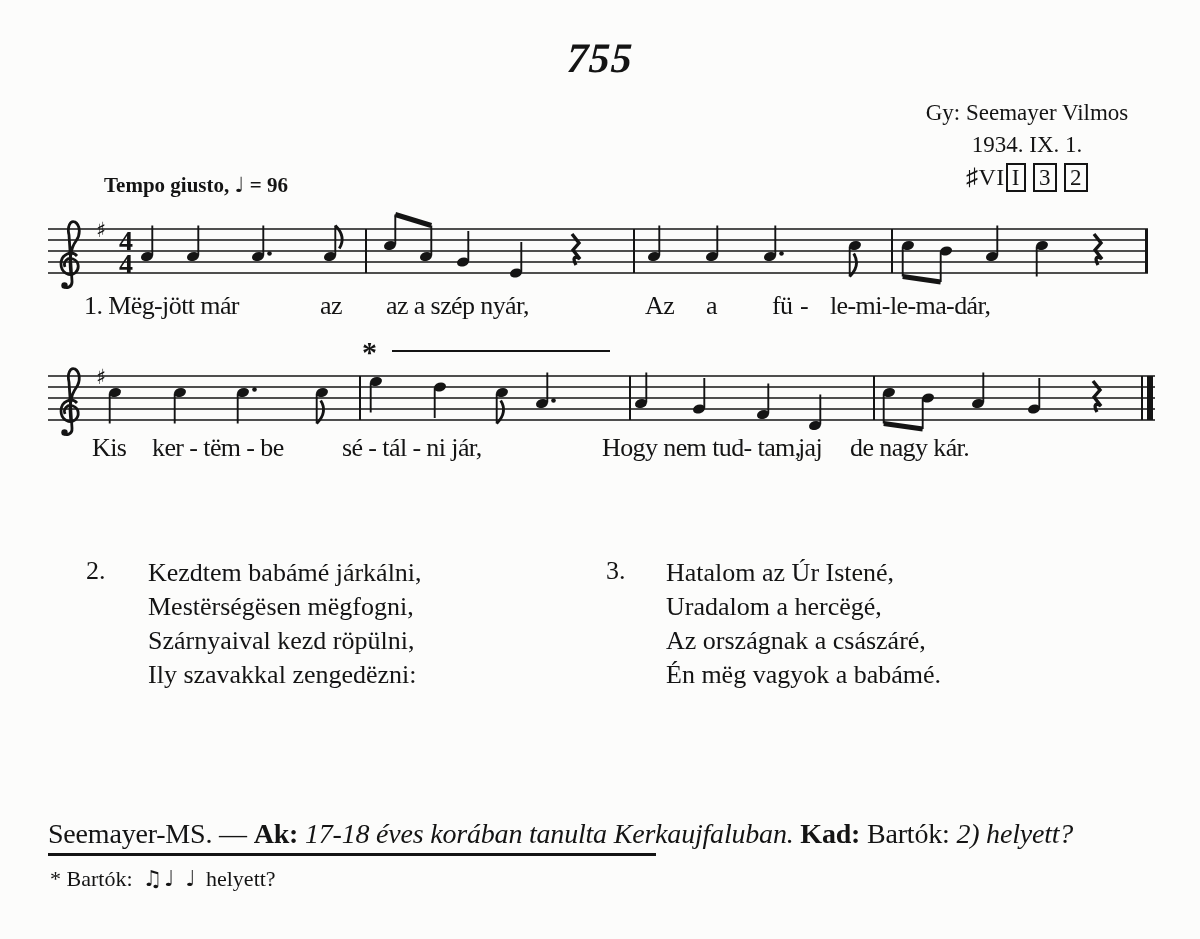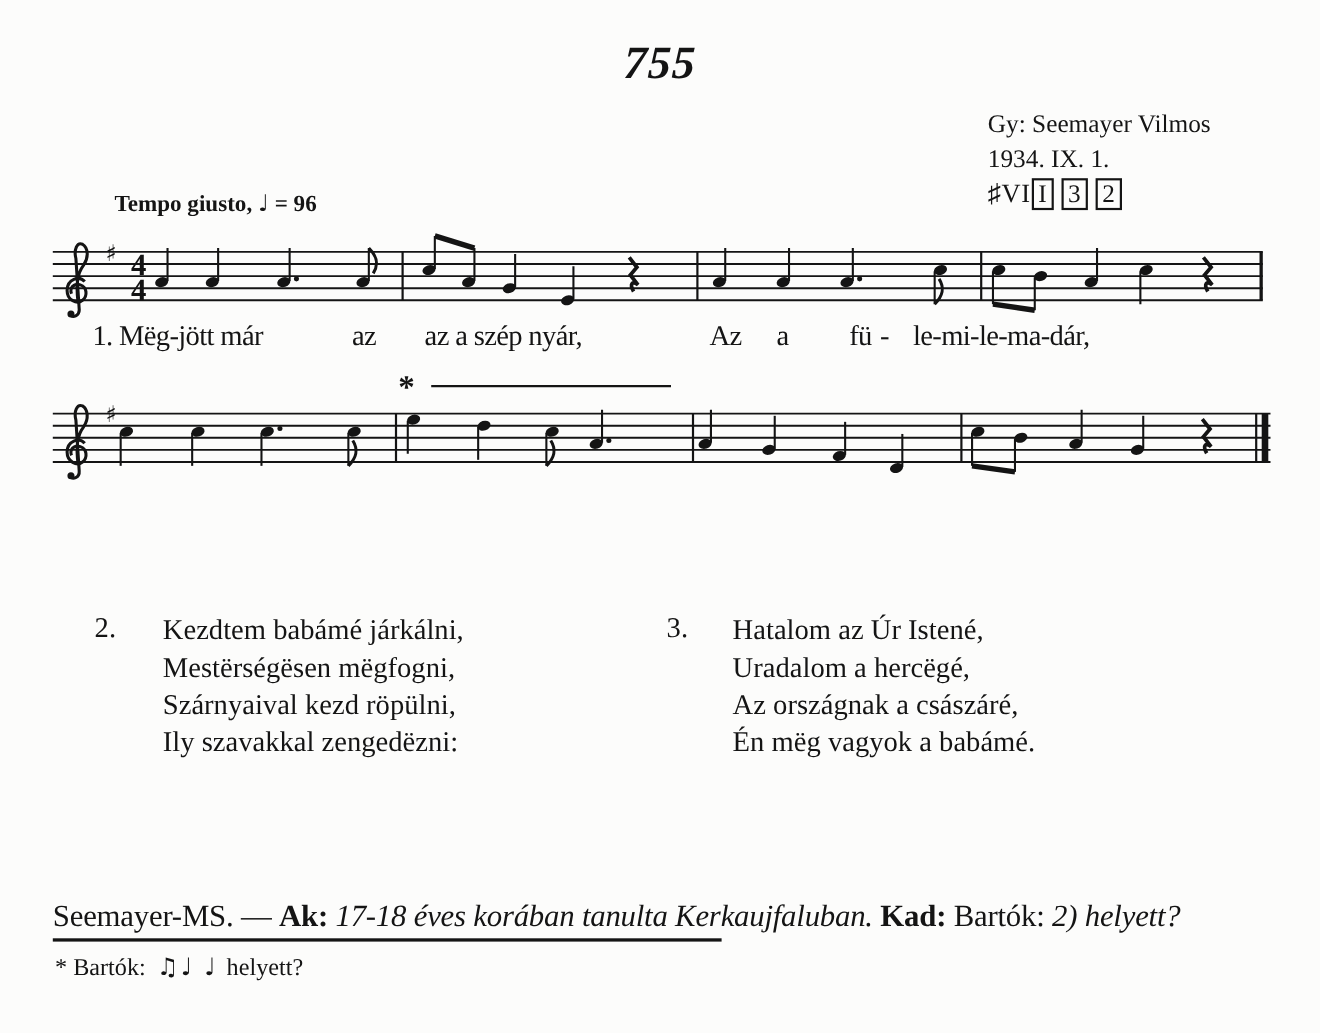--- a/index.html
+++ b/index.html
@@ -2,21 +2,21 @@
 <html><head>
 <meta charset="utf-8">
 <style>
   html,body{margin:0;padding:0;background:#e8e8e8;}
   .page{position:relative;width:1200px;height:939px;background:#fcfcfb;color:#141414;
         font-family:"Liberation Serif",serif;overflow:hidden;margin:0 auto;}
   .abs{position:absolute;}
   .title{top:34px;left:0;right:0;text-align:center;font-size:42px;font-weight:bold;
          letter-spacing:1px;font-style:italic;transform:skewX(-3deg);}
   .hdr-left{left:52px;top:99px;font-size:23px;line-height:34px;}
-  .hdr-right{left:898px;top:97px;width:258px;font-size:23px;line-height:32px;}
+  .hdr-right{left:898px;top:97px;width:258px;text-align:center;font-size:23px;line-height:32px;}
   .cadence{font-size:24px;font-family:"Liberation Serif","DejaVu Sans",serif;letter-spacing:.5px;}
   .box{display:inline-block;border:2px solid #141414;padding:0 4px;margin-left:7px;
        line-height:25px;font-size:23px;}
   .box.attached{margin-left:1px;}
   .tempo{left:104px;top:173px;font-size:21px;font-weight:bold;}
   .music-glyph{font-family:"DejaVu Sans",sans-serif;}
   .staff-svg{left:40px;width:1130px;height:120px;}
   .lyrics-row{left:0;top:0;width:1168px;height:36px;}
   .lyr{position:absolute;top:0;white-space:nowrap;font-size:26px;letter-spacing:-0.6px;}
   .verse-num{font-size:26px;}
@@ -239,20 +239,28 @@
         <line x1="983.3" y1="402.5" x2="983.3" y2="372.5" stroke="#141414" stroke-width="1.9"></line>
       </g>
       <g>
         <ellipse cx="1034" cy="409" rx="6.1" ry="4.4" fill="#141414" transform="rotate(-18 1034 409)"></ellipse>
         <line x1="1039.3" y1="408" x2="1039.3" y2="378" stroke="#141414" stroke-width="1.9"></line>
       </g>
       <path d="M1093,381 L1100,390 L1094,397 L1101,406 C1096,402 1093,405 1097,412" stroke="#141414" stroke-width="3.4" fill="none" stroke-linejoin="miter"></path>
       <line x1="883.7" y1="423.5" x2="922.7" y2="429" stroke="#141414" stroke-width="5"></line>
     </svg>
 
+  <div class="abs lyrics-row" style="top:433px">
+      <span class="lyr" style="left: 92px;">Kis</span>
+      <span class="lyr" style="left: 152px;">ker - tëm - be</span>
+      <span class="lyr" style="left: 342px;">sé - tál - ni jár,</span>
+      <span class="lyr" style="left: 602px;">Hogy nem tud- tam,</span>
+      <span class="lyr" style="left: 798px;">jaj</span>
+      <span class="lyr" style="left: 850px;">de nagy kár.</span>
+    </div>
 
   <div class="abs verse-num" style="left:86px;top:556px">2.</div>
   <div class="abs verse-text" style="left:148px;top:556px">
     <div>Kezdtem babámé járkálni,</div>
     <div>Mestërségësen mëgfogni,</div>
     <div>Szárnyaival kezd röpülni,</div>
     <div>Ily szavakkal zengedëzni:</div>
   </div>
 
   <div class="abs verse-num" style="left:606px;top:556px">3.</div>

